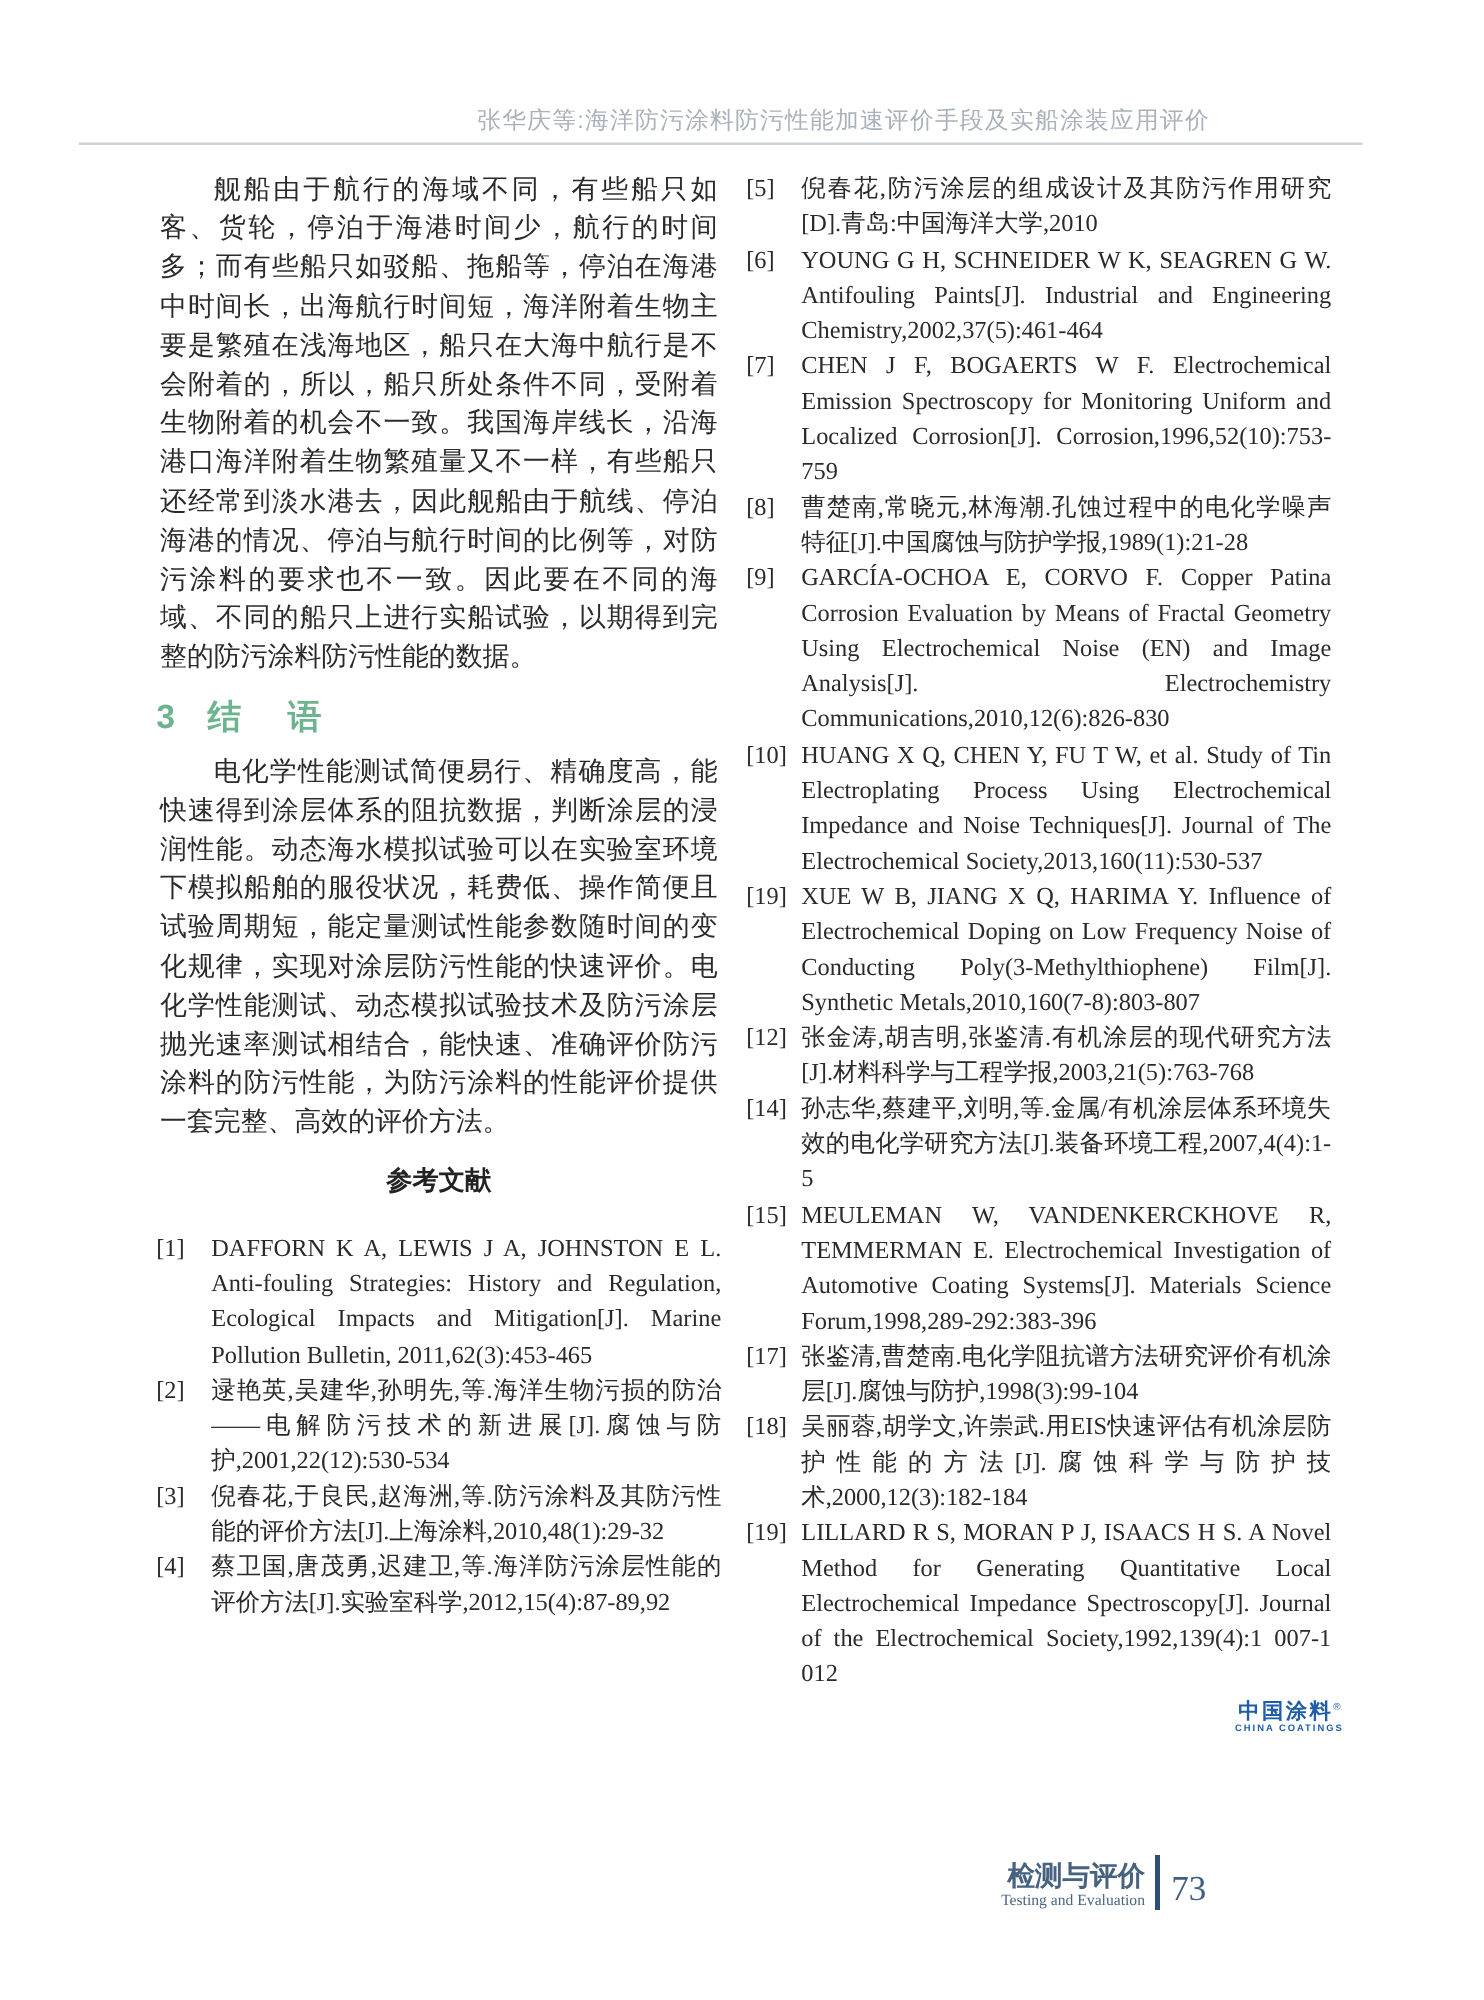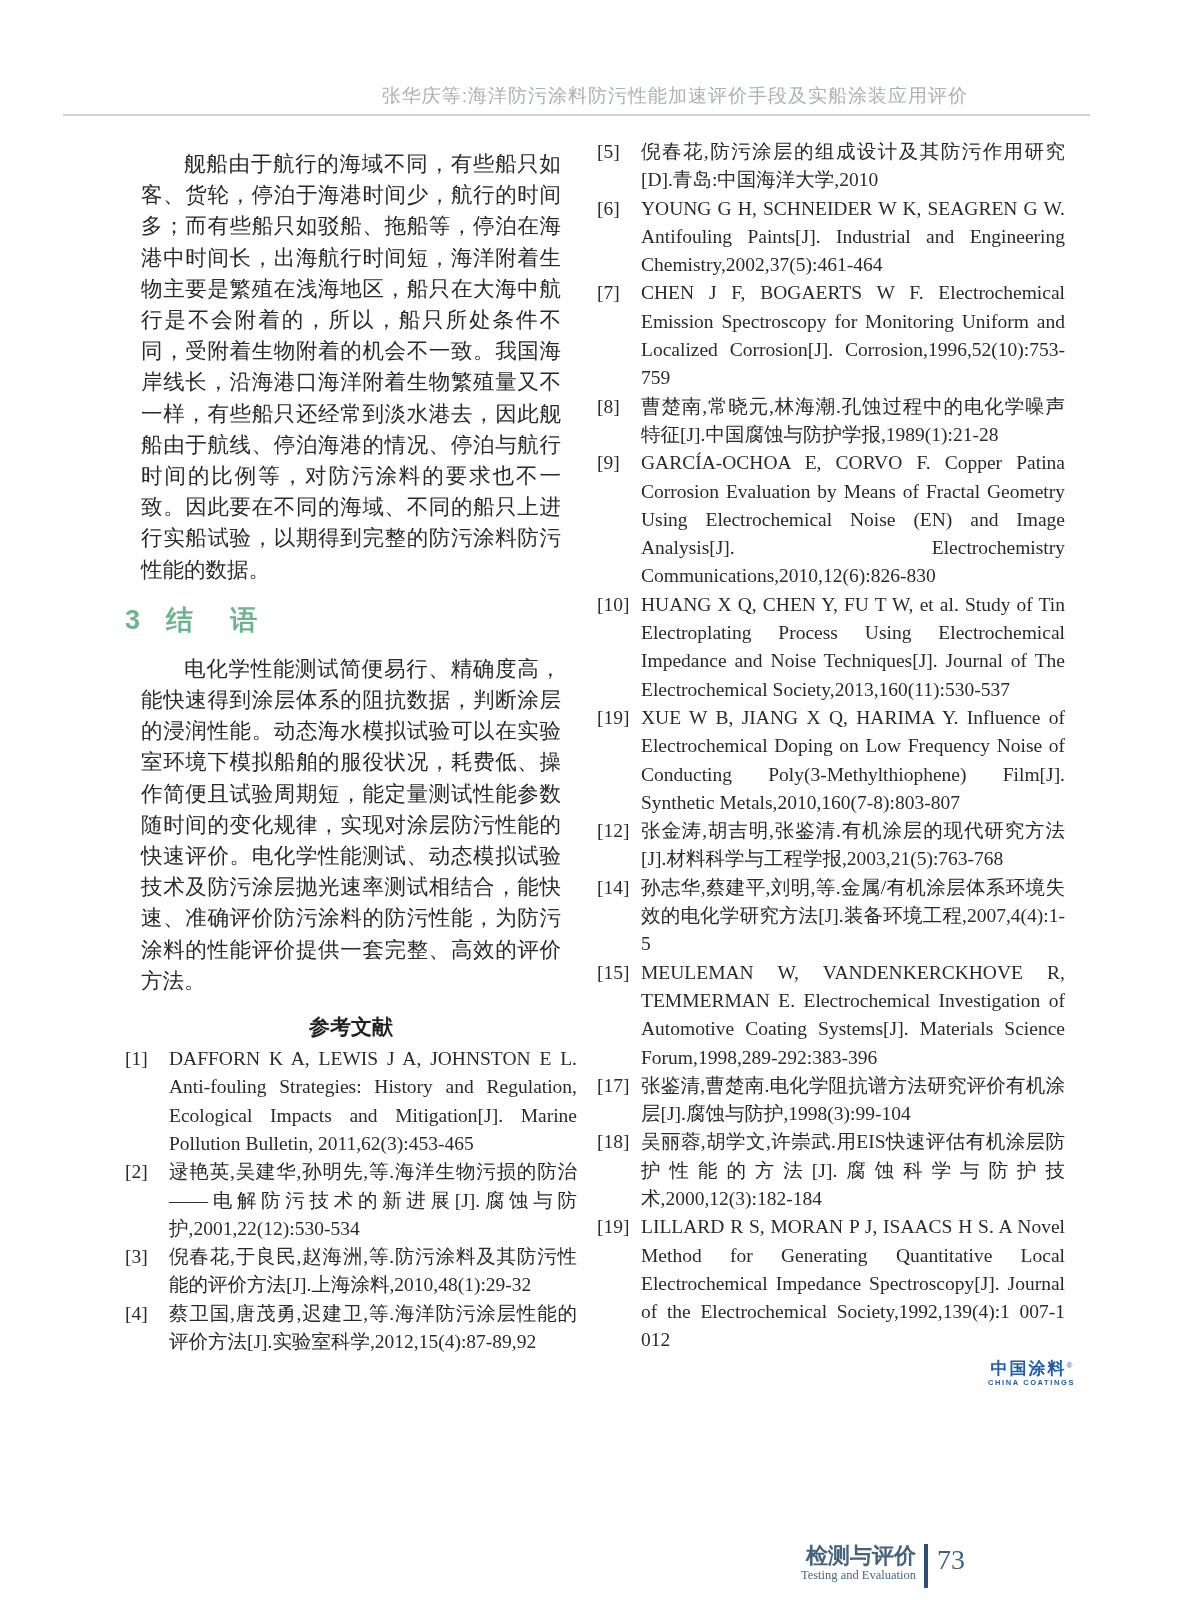--- a/index.html
+++ b/index.html
@@ -19,33 +19,33 @@
   }
   .header-rule{
     position:absolute;top:114px;left:63px;width:1060px;height:2px;
     background:#cdd2d6;
   }
   
   .col{position:absolute;top:133px;}
   .col-left{left:125px;width:452px;}
   .col-right{left:597px;width:468px;top:138px;}
   .body-para{
-    margin:16px;font-size:21.5px;line-height:31.2px;
+    margin:3px;font-size:21.5px;line-height:31.2px;
     text-align:justify;text-indent:2em;
   }
   .section-heading{
     display:flex;align-items:baseline;
     margin:13px 0 11px 0;
     font-family:"Liberation Sans","DejaVu Sans",sans-serif;
     font-weight:bold;font-size:27px;color:#6cb48e;
   }
   .section-heading .sec-num{margin-right:26px;}
   .section-heading .sec-title{letter-spacing:0.55em;}
   .refs-heading{
-    margin:16px 0 4px 0;text-align:center;
+    margin:16px 0 28px 0;text-align:center;
     font-family:"Liberation Sans","DejaVu Sans",sans-serif;
     font-weight:bold;font-size:21px;color:#222;
   }
   
   .ref-list{margin:0;padding:0;list-style:none;}
   .ref-item{
     display:grid;grid-template-columns:44px 1fr;
     font-size:19.5px;line-height:28.3px;
   }
   .ref-num{text-align:left;}
@@ -54,22 +54,22 @@
   .logo{
     position:absolute;left:988px;top:1360px;
     color:#1f5dab;text-align:center;line-height:1.1;
     font-family:"Liberation Sans","DejaVu Sans",sans-serif;
   }
   .logo-cn{font-size:17px;font-weight:bold;letter-spacing:2px;margin-top:12px;}
   .logo-mark{font-size:8px;vertical-align:super;}
   .logo-en{font-size:7.5px;font-weight:bold;letter-spacing:1.6px;}
   
   .footer{
-    position:absolute;right:125px;top:1544px;
-    display:flex;align-items:flex-start;
+    position:absolute;right:125px;top:1484px;
+    display:flex;align-items:flex-end;
   }
   .footer-labels{text-align:right;color:#46627e;}
   .footer-cn{
     font-family:"Liberation Sans","DejaVu Sans",sans-serif;
     font-weight:bold;font-size:22px;line-height:24px;
   }
   .footer-en{font-size:12.5px;line-height:15px;color:#4a667f;}
   .footer-bar{width:4px;height:44px;background:#2e4d74;margin:0 9px 0 8px;}
   .footer-page{font-size:28px;color:#3f5e82;}
 </style>

